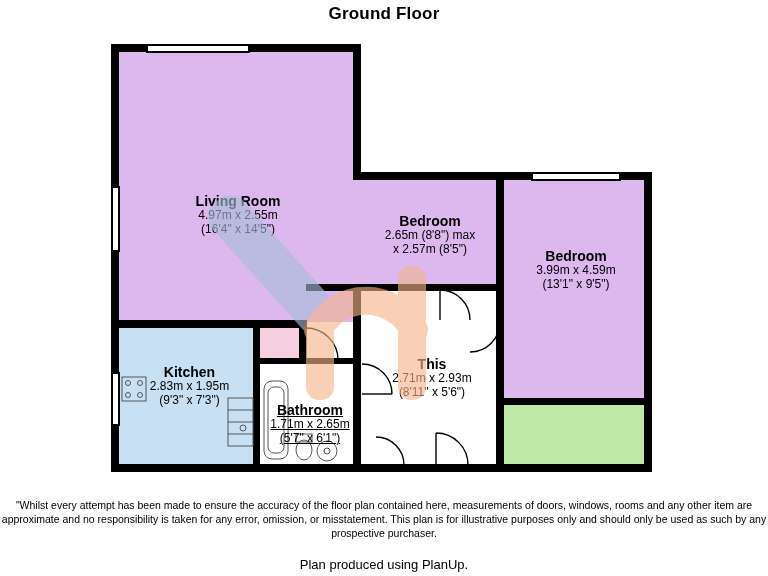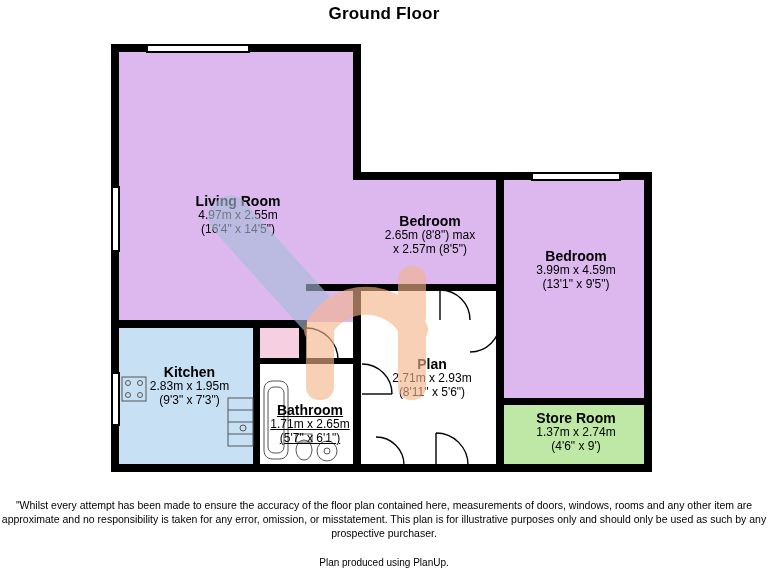--- a/index.html
+++ b/index.html
@@ -92,21 +92,21 @@
     font-size: 10.5px;
     line-height: 1.35;
     color: #000;
   }
   .credit {
     position: absolute;
     left: 0;
     top: 557px;
     width: 768px;
     text-align: center;
-    font-size: 10px;
+    font-size: 13px;
     color: #000;
   }
   svg.overlay {
     position: absolute;
     left: 0; top: 0;
     width: 768px; height: 576px;
     pointer-events: none;
   }
 </style>
 </head>
@@ -261,30 +261,25 @@
       <span class="dim">(9'3" x 7'3")</span>
     </div>
 
     <div class="lbl" style="left:243px; top:402px; width:134px;text-decoration:underline;">
       <span class="name">Bathroom</span>
       <span class="dim">1.71m x 2.65m</span>
       <span class="dim">(5'7" x 6'1")</span>
     </div>
 
     <div class="lbl" style="left:368px; top:356px; width:128px;">
-      <span class="name">Plan</span>
+      <span class="name">This</span>
       <span class="dim">2.71m x 2.93m</span>
       <span class="dim">(8'11" x 5'6")</span>
     </div>
 
-    <div class="lbl" style="left:508px; top:410px; width:136px;">
-      <span class="name">Store Room</span>
-      <span class="dim">1.37m x 2.74m</span>
-      <span class="dim">(4'6" x 9')</span>
-    </div>
   </div>
 
   <svg class="overlay" viewBox="0 0 768 576">
     <g opacity="0.62">
 
       <rect x="252" y="180" width="42" height="170" rx="18" transform="rotate(-42 273 265)" fill="#a8bcd8"></rect>
 
       <path d="M318 330
                a54 54 0 0 1 96 0" fill="none" stroke="#f3b48a" stroke-width="28" stroke-linecap="round"></path>
       <rect x="306" y="318" width="28" height="82" rx="13" fill="#f3b48a"></rect>

